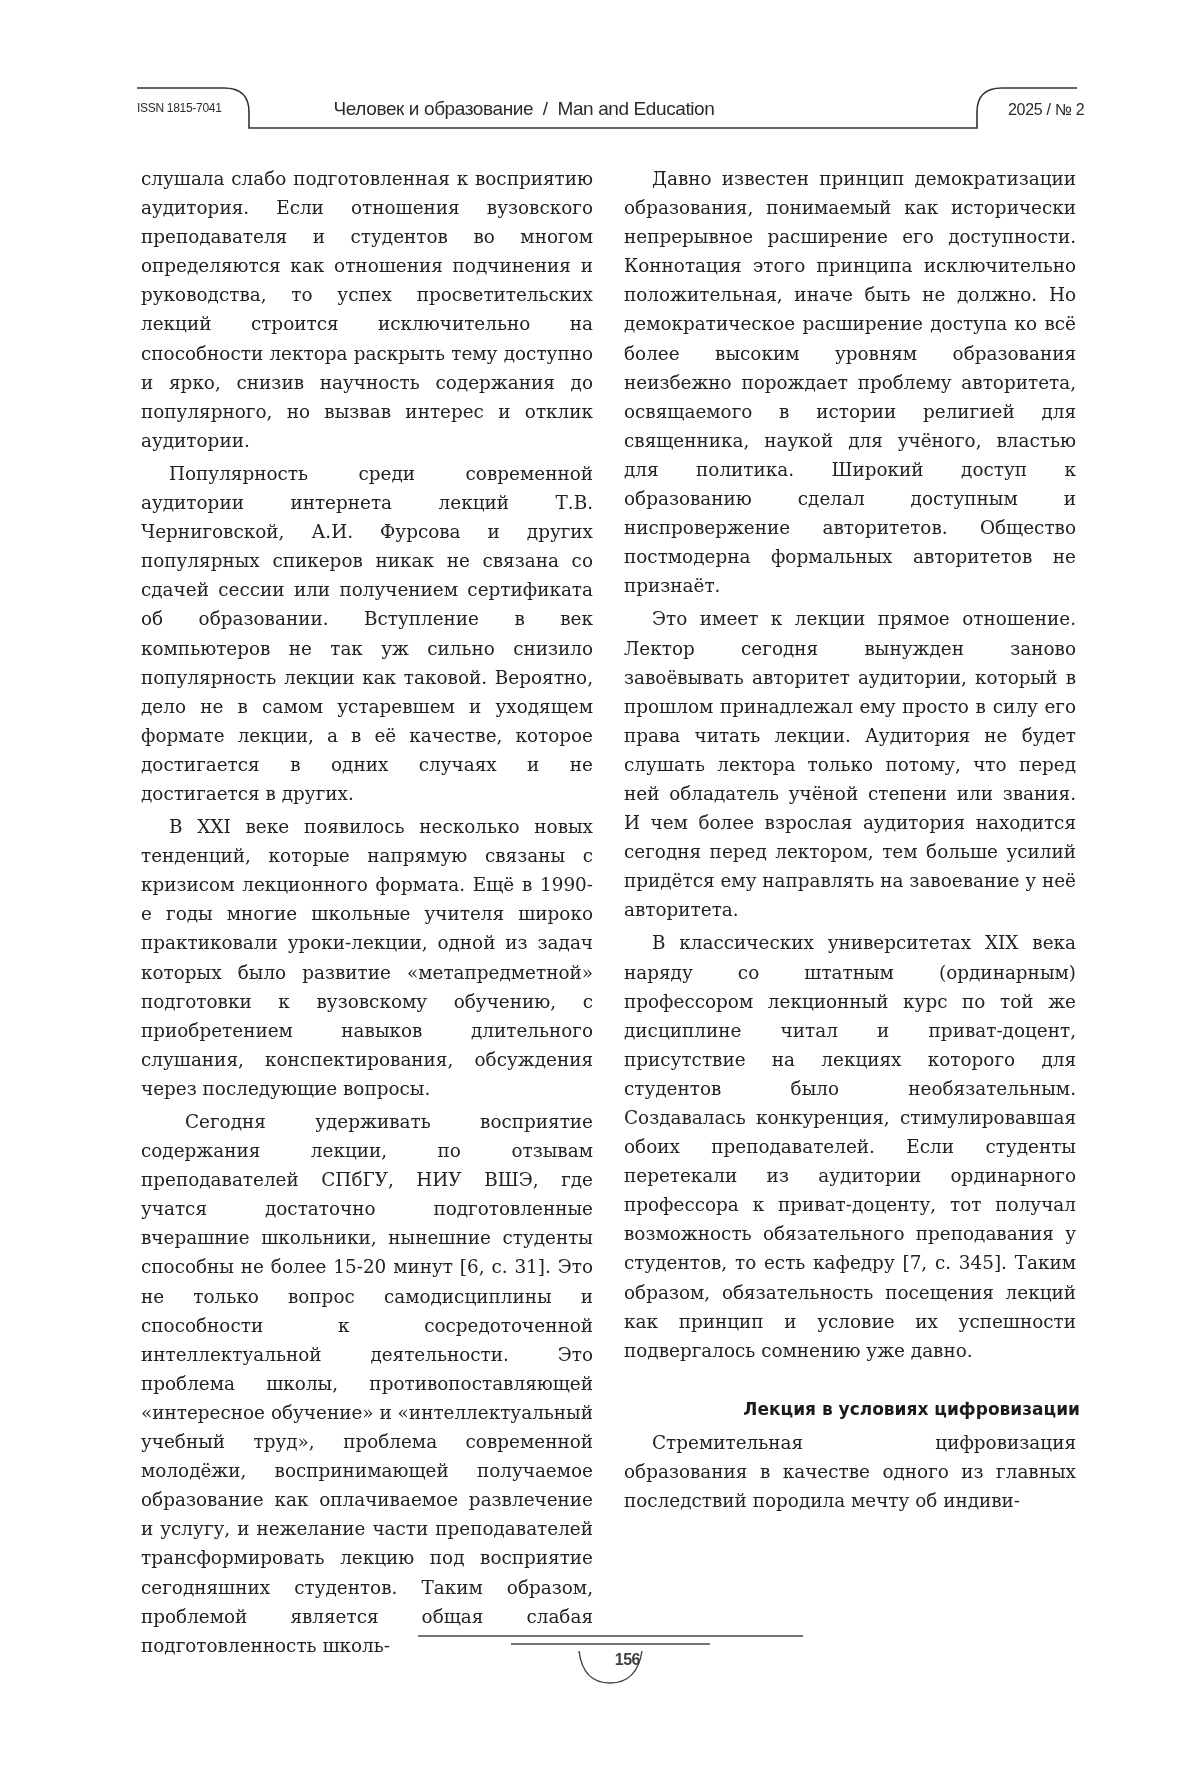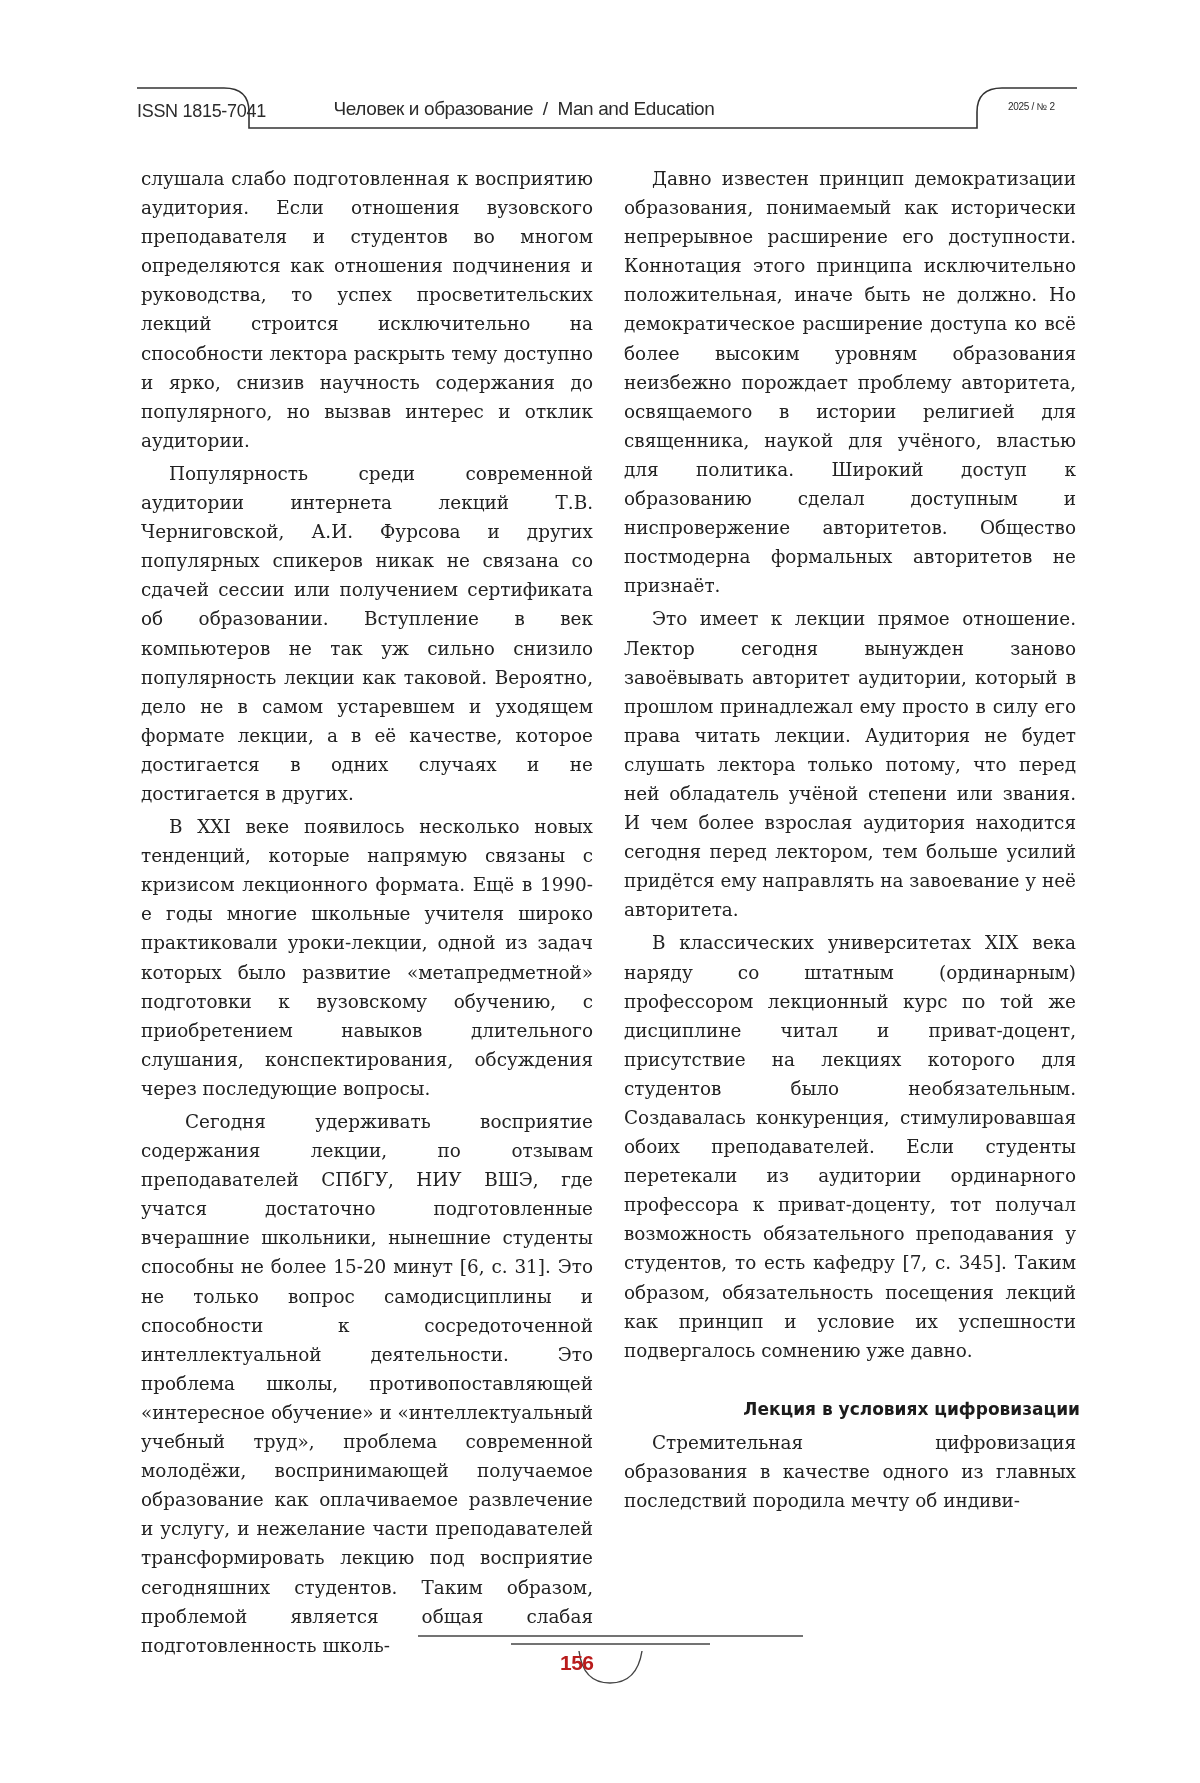--- a/index.html
+++ b/index.html
@@ -1,36 +1,36 @@
 <!DOCTYPE html>
 <html><head>
 <meta charset="utf-8">
 <style>
   html, body { margin: 0; padding: 0; background: #ffffff; }
   body { width: 1200px; height: 1783px; position: relative; overflow: hidden; }
   .hdr-svg { position: absolute; left: 0; top: 0; width: 1200px; height: 150px; }
   .hdr-text { position: absolute; font-family: "Liberation Sans", sans-serif; color: #2b2b2b; }
-  .issn { left: 137px; top: 101px; font-size: 18px; letter-spacing: -0.3px; }
+  .issn { left: 137px; top: 101px; font-size: 12px; letter-spacing: -0.3px; }
   .jtitle { left: 0; width: 1048px; top: 98px; text-align: center; font-size: 19px; letter-spacing: -0.4px; }
-  .issue { left: 1008px; top: 101px; font-size: 10px; letter-spacing: -0.3px; }
+  .issue { left: 1008px; top: 101px; font-size: 16px; letter-spacing: -0.3px; }
 
   .col { position: absolute; top: 160px; width: 460px;
          font-family: "DejaVu Serif", serif; font-size: 18.4px; line-height: 29.1px;
          color: #222; text-align: justify; }
   .col-left { left: 137px; }
   .col-right { left: 620px; }
   .col p { margin: 4px; }
   .col p.indent { text-indent: 28px; }
   .col p.indent-wide { text-indent: 44px; }
   .section-heading { font-family: "DejaVu Sans", sans-serif; font-weight: bold;
                      font-size: 17px; text-align: right; margin: 30px 0 0 0; line-height: 29px; color: #1c1c1c; }
 
   .footer-svg { position: absolute; left: 0; top: 1620px; width: 1200px; height: 90px; }
-  .page-num { position: absolute; left: 560px; top: 1651px; width: 80px; text-align: left;
-              font-family: "Liberation Sans", sans-serif; font-weight: bold; font-size: 21px; color: #b91c1c; letter-spacing: -0.5px; }
+  .page-num { position: absolute; left: 560px; top: 1651px; width: 80px; text-align: right;
+              font-family: "Liberation Sans", sans-serif; font-weight: bold; font-size: 16px; color: #404040; letter-spacing: -0.5px; }
 </style>
 </head>
 <body>
 
 <svg class="hdr-svg" viewBox="0 0 1200 150">
   <path d="M137 88 L224 88 Q249 88 249 112 L249 128 L977 128 L977 112 Q977 88 1002 88 L1077 88" fill="none" stroke="#333" stroke-width="1.6"></path>
 </svg>
 <div class="hdr-text issn">ISSN 1815-7041</div>
 <div class="hdr-text jtitle" style="white-space: pre;">Человек и образование  /  Man and Education</div>
 <div class="hdr-text issue">2025 / № 2</div>

